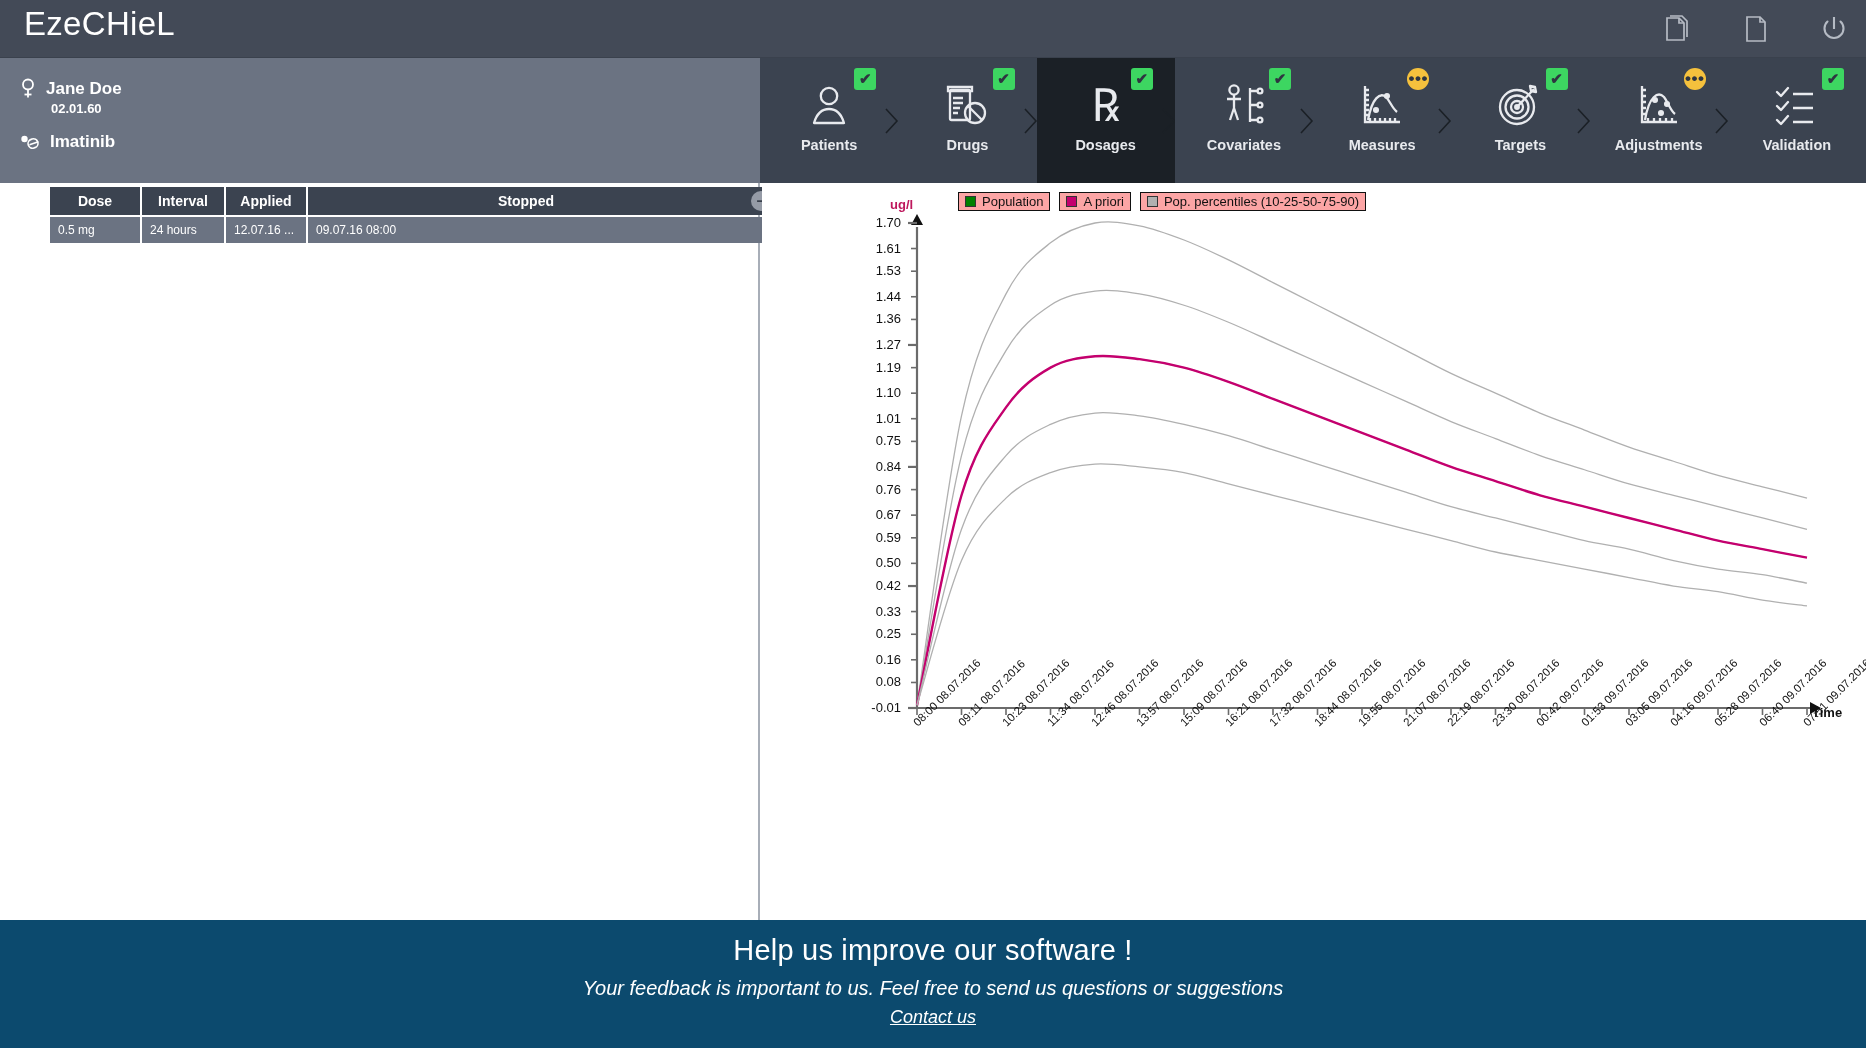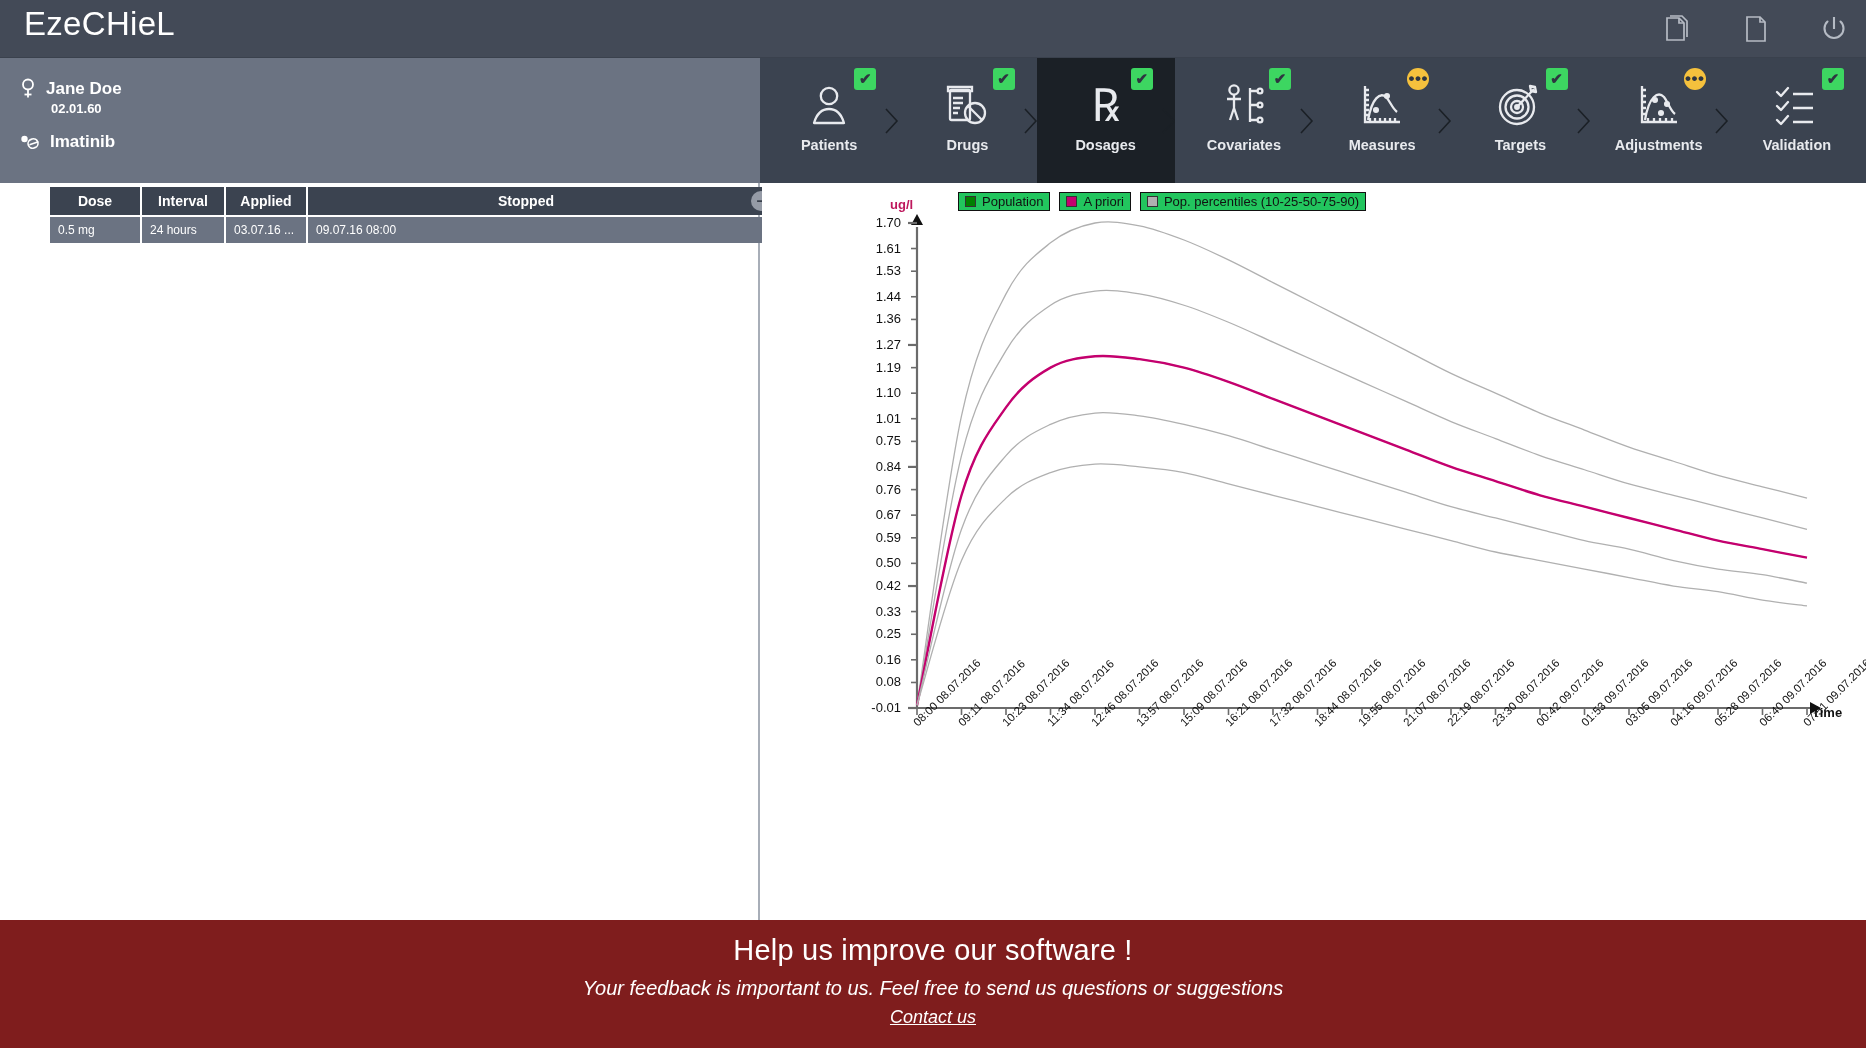--- a/index.html
+++ b/index.html
@@ -118,39 +118,39 @@
     font-size: 7px; color: #555; line-height: 8px; cursor: pointer;
   }
 
   
   .chartpane {
     position: absolute; left: 762px; top: 183px; width: 1104px; height: 737px;
     background: #ffffff; overflow: hidden;
   }
   .legend { position: absolute; left: 196px; top: 9px; display: flex; gap: 9px; }
   .legitem {
-    border: 1px solid #111; background: #22c55e; height: 19px;
+    border: 1px solid #111; background: #fca5a5; height: 19px;
     display: flex; align-items: center; gap: 6px; padding: 0 6px;
     font-size: 13px; color: #111; cursor: pointer;
   }
   .swatch { width: 11px; height: 11px; border: 1px solid #333; }
   .ylabel-unit {
     position: absolute; left: 0; top: 0; font-size: 13px; font-weight: bold; color: #be185d;
   }
   .ytick { position: absolute; font-size: 13px; color: #111; text-align: right; width: 44px; }
   .xtick {
     position: absolute; font-size: 11.5px; color: #111; white-space: nowrap;
     transform-origin: left top; transform: rotate(-45deg);
   }
   .timelabel { position: absolute; font-size: 13px; font-weight: bold; color: #111; }
 
   
   .footer {
     position: absolute; left: 0; top: 920px; width: 1866px; height: 128px;
-    background: #7f1d1d; color: #ffffff; text-align: center;
+    background: #0c4a6e; color: #ffffff; text-align: center;
   }
   .f-title { font-size: 29px; padding-top: 14px; letter-spacing: .2px; }
   .f-sub { font-size: 20px; font-style: italic; padding-top: 10px; }
   .f-link { font-size: 18px; font-style: italic; text-decoration: underline; padding-top: 7px; display: inline-block; cursor: pointer; }
 </style>
 </head>
 <body>
 
 <div id="app">
 
@@ -333,21 +333,21 @@
         <div class="dt-th c3">Stopped</div>
         <div class="dt-btns">
           <span class="circbtn">−</span>
           <span class="circbtn">+</span>
         </div>
       </div>
       <div id="dosage-rows">
           <div class="dt-row">
             <div class="dt-td c0">0.5 mg</div>
             <div class="dt-td c1">24 hours</div>
-            <div class="dt-td c2">03.07.16 ...</div>
+            <div class="dt-td c2">12.07.16 ...</div>
             <div class="dt-td c3">09.07.16 08:00</div>
           </div>
         </div>
     </div>
 
     <div class="doseform">
       <div class="frow">
         <span class="flabel" style="width:68px">Dose:</span>
         <span class="fld" style="width:235px">0.50 mg</span>
         <span class="spin">▲<br>▼</span>

